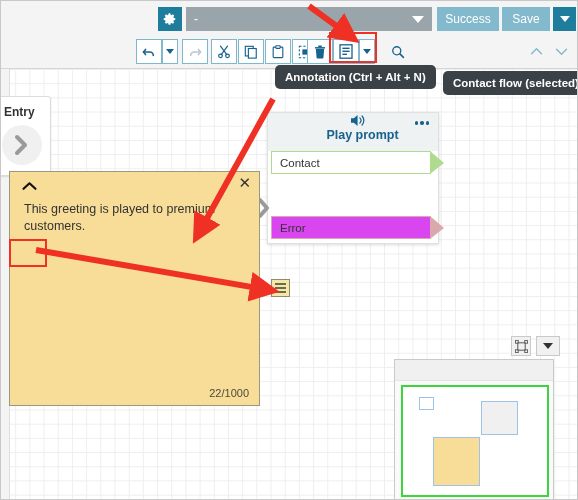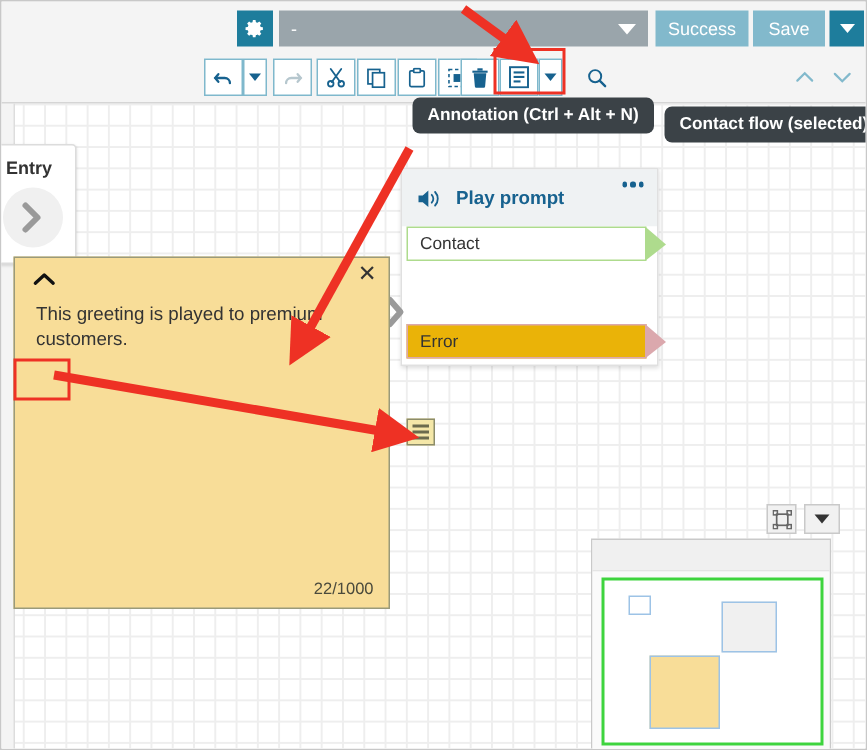--- a/index.html
+++ b/index.html
@@ -168,20 +168,21 @@
     border: 1px solid #e0e0e0;
     box-shadow: 0 1px 3px rgba(0,0,0,.14);
     z-index: 5;
   }
   .node-header {
     position: relative;
     height: 38px;
     background: #eff2f3;
     display: flex; align-items: center;
     padding-left: 10px;
+    flex-direction: column;
   }
   .node-header .title {
     color: #17628f; font-size: 12.5px; font-weight: bold;
     margin-left: 9px;
   }
   .node-dots {
     position: absolute; right: 9px; top: 8px;
     display: flex; gap: 2px;
     cursor: pointer;
   }
@@ -206,21 +207,21 @@
     padding-left: 8px;
     font-size: 11.5px; color: #333333;
     cursor: pointer;
   }
   .branch.success {
     background: #ffffff;
     border: 1px solid #aedb8d;
     width: 160px;
   }
   .branch.error {
-    background: #eab308;
+    background: #d946ef;
     border: 1px solid #dba8ad;
     width: 160px;
     margin-bottom: 4px;
     margin-top: 42px;
   }
   .branch .tip {
     position: absolute; right: -14px; top: -1px;
     width: 0; height: 0;
   }
   .branch.success .tip {

